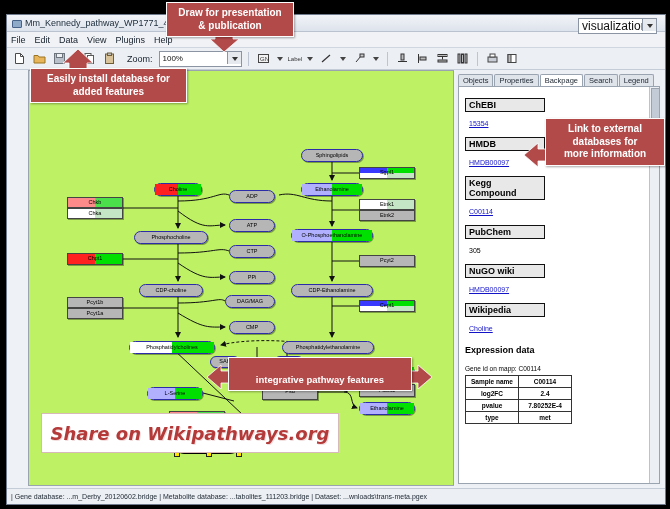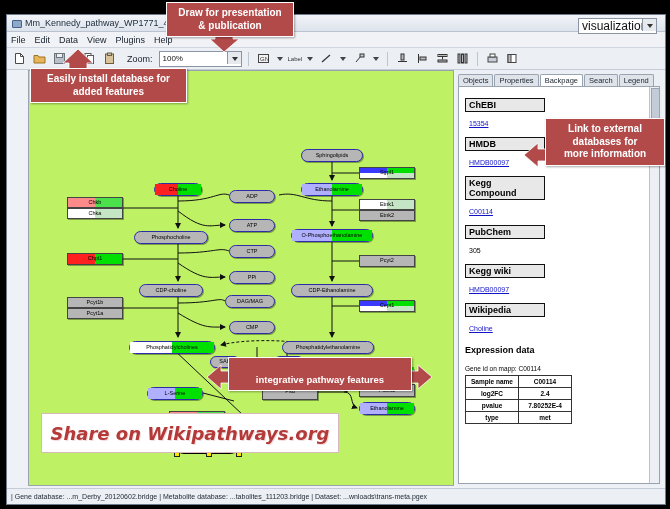--- a/index.html
+++ b/index.html
@@ -472,21 +472,21 @@
               <div class="dbhead">Kegg Compound</div>
               <a class="dblink" href="#">C00114</a>
             </div>
 
             <div>
               <div class="dbhead">PubChem</div>
               <span class="dbplain">305</span>
             </div>
 
             <div>
-              <div class="dbhead">Kegg wiki</div>
+              <div class="dbhead">NuGO wiki</div>
               <a class="dblink" href="#">HMDB00097</a>
             </div>
 
             <div>
               <div class="dbhead">Wikipedia</div>
               <a class="dblink" href="#">Choline</a>
             </div>
 
             <div class="exptitle">Expression data</div>
             <div class="geneid">Gene id on mapp: C00114</div>

